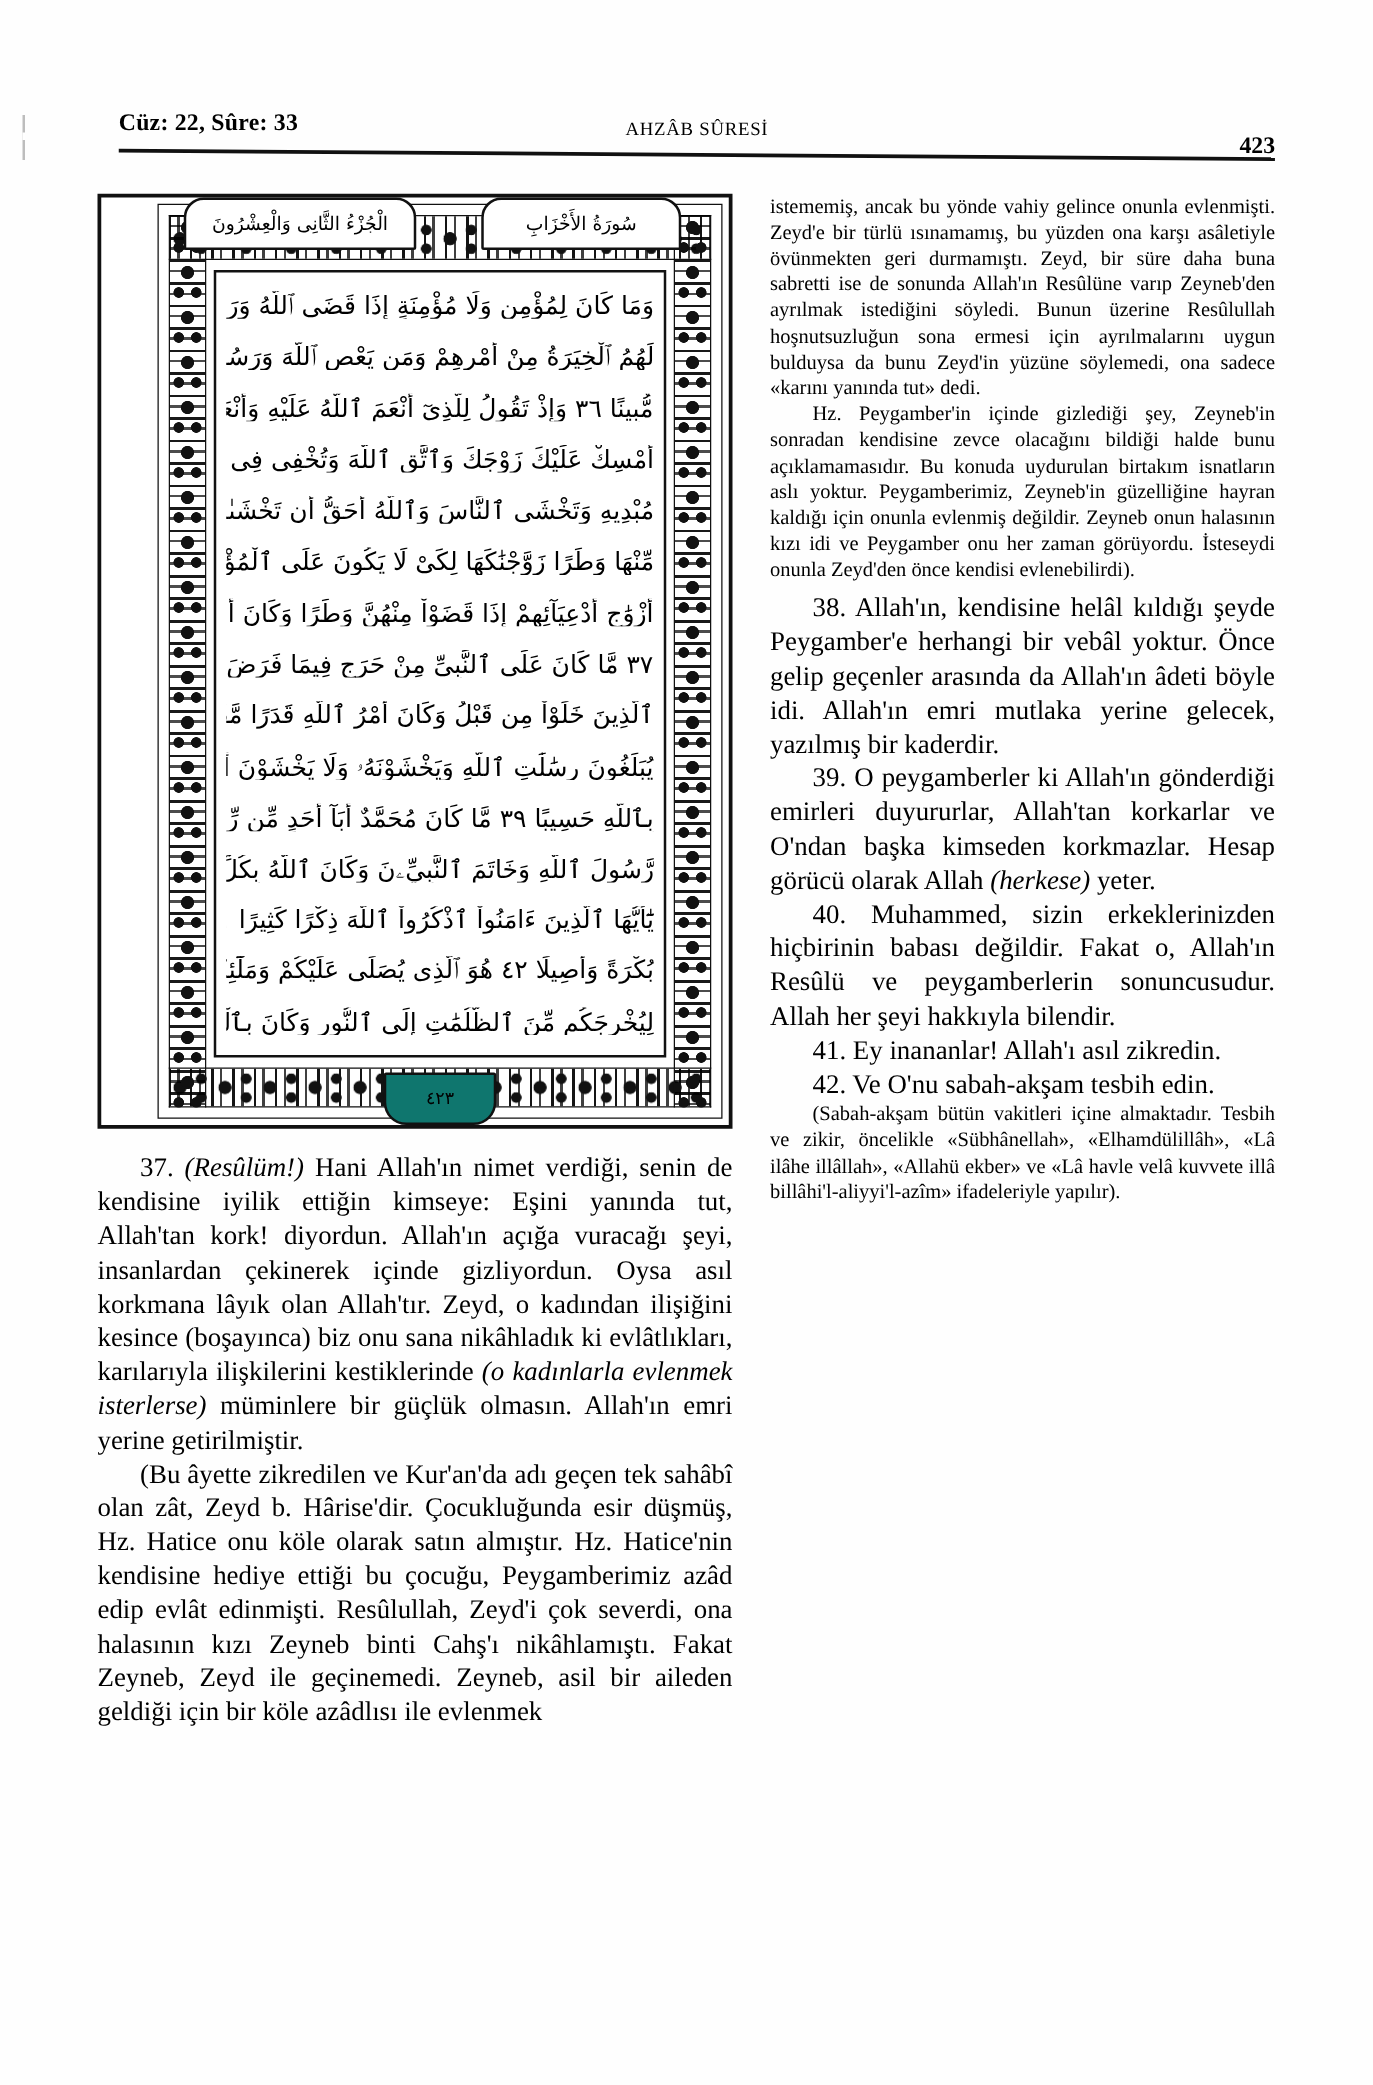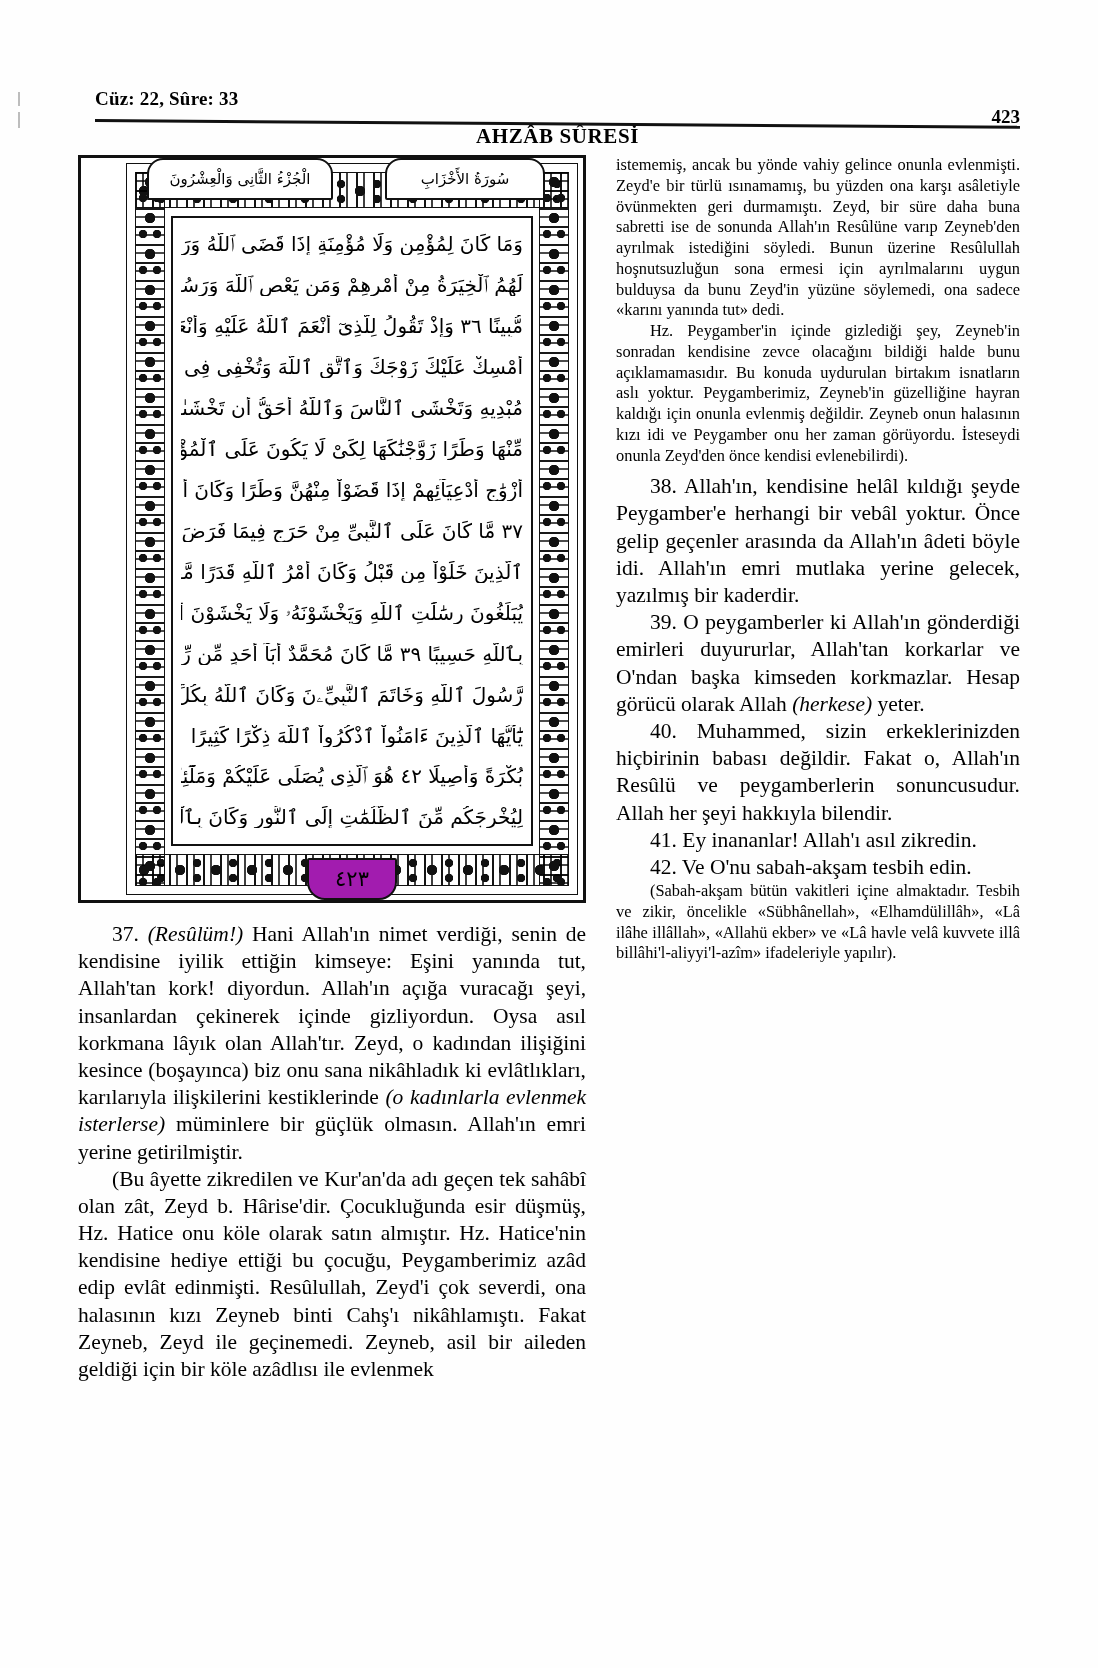--- a/index.html
+++ b/index.html
@@ -37,25 +37,24 @@
     font-size: 19px;
     font-weight: bold;
     letter-spacing: .2px;
     white-space: nowrap;
   }
   .runhead .rh-center {
     position: absolute;
     left: 50%;
     transform: translateX(-50%);
     top: 8px;
-    font-size: 21px;
-    font-weight: bold;
+    font-size: 15px;
+    font-weight: normal;
     letter-spacing: .6px;
     white-space: nowrap;
-    margin-top: 28px;
   }
   .runhead .rh-right {
     position: absolute;
     right: 0;
     top: 18px;
     font-size: 19px;
     font-weight: bold;
     white-space: nowrap;
   }
   .runhead .rh-rule {
@@ -200,28 +199,28 @@
   .cartouche-sure { left: 258px; width: 160px; }
 
   
   .cartouche-page {
     position: absolute;
     bottom: -6px;
     left: 50%;
     transform: translateX(-50%);
     width: 86px;
     height: 38px;
-    background: #a21caf;
+    background: #0f766e;
     border: 2.5px solid #111;
     border-radius: 2px 2px 18px 18px;
     display: flex;
     align-items: center;
     justify-content: center;
     font-family: "DejaVu Sans", "Liberation Sans", sans-serif;
-    font-size: 21px;
+    font-size: 14px;
     letter-spacing: 1px;
     z-index: 4;
   }
 
   .ayat-area {
     position: absolute;
     left: 44px;
     right: 44px;
     top: 52px;
     bottom: 48px;

